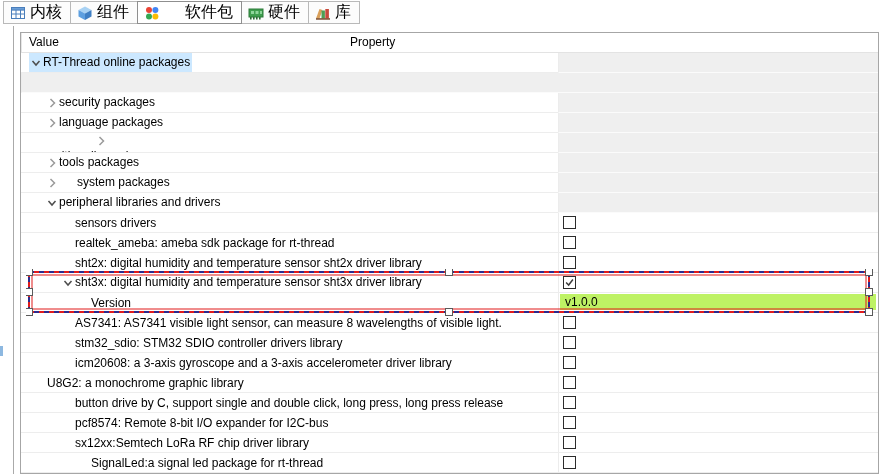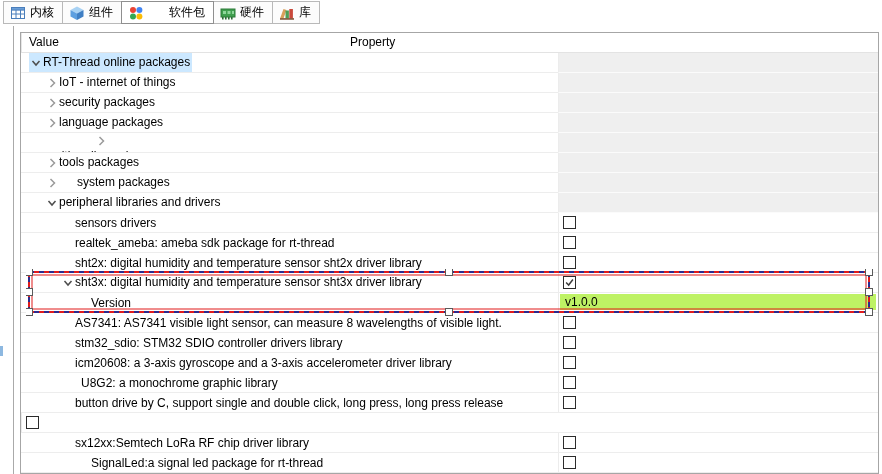--- a/index.html
+++ b/index.html
@@ -7,21 +7,21 @@
     width:882px;height:474px;position:relative;overflow:hidden;
     background:#ffffff;font-family:"Liberation Sans",sans-serif;
     -webkit-font-smoothing:antialiased;
   }
   
   .tabbar{position:absolute;left:3px;top:1px;display:flex;align-items:stretch;}
   .tab{
     display:flex;align-items:center;gap:4px;
     padding:2px 8px 2px 6px;height:17px;
     background:#fcfcfc;border:1px solid #b9b9b9;margin-right:-1px;
-    font-size:12px;color:#000;cursor:default;white-space:nowrap;
+    font-size:16px;color:#000;cursor:default;white-space:nowrap;
   }
   .tab.active{background:#ffffff;border-color:#8f8f8f;position:relative;z-index:2;gap:25px;}
   .tab .ticon{width:16px;height:16px;display:inline-flex;}
   
   .vline{position:absolute;left:13px;top:26px;height:448px;border-left:1px solid #aaaaaa;}
   .splitter-mark{position:absolute;left:0;top:346px;width:3px;height:10px;background:#8db8e0;}
   
   .panel{
     position:absolute;left:20px;top:32px;width:859px;height:442px;
     border:1px solid #a6a6a6;background:#fff;overflow:hidden;box-sizing:border-box;
@@ -132,30 +132,20 @@
               <svg width="12" height="12" viewBox="0 0 12 12">
                 <path d="M2.5 4 L6 8 L9.5 4" fill="none" stroke="#4d4d4d" stroke-width="1.5"></path>
               </svg>
             </span>
         <span class="lbl">RT-Thread online packages</span>
       </span>
     </div>
     <div class="cell val menu"></div>
   </div>
       <div class="row">
-    <div class="cell prop">
-      <span class="item" style="margin-left: 24px;">
-        <span class="arrow">
-              <svg width="12" height="12" viewBox="0 0 12 12">
-                <path d="M4.5 2 L8.5 6 L4.5 10" fill="none" stroke="#9a9a9a" stroke-width="1.5"></path>
-              </svg>
-            </span>
-        <span class="lbl">IoT - internet of things</span>
-      </span>
-    </div>
     <div class="cell val menu"></div>
   </div>
       <div class="row">
     <div class="cell prop">
       <span class="item" style="margin-left: 24px;">
         <span class="arrow">
               <svg width="12" height="12" viewBox="0 0 12 12">
                 <path d="M4.5 2 L8.5 6 L4.5 10" fill="none" stroke="#9a9a9a" stroke-width="1.5"></path>
               </svg>
             </span>
@@ -304,37 +294,43 @@
     <div class="cell prop">
       <span class="item" style="margin-left: 54px;">
 
         <span class="lbl">icm20608: a 3-axis gyroscope and a 3-axis accelerometer driver library</span>
       </span>
     </div>
     <div class="cell val"><span class="cb"></span></div>
   </div>
       <div class="row">
     <div class="cell prop">
-      <span class="item" style="margin-left: 60px;">
+      <span class="item" style="margin-left: 26px;">
 
         <span class="lbl">U8G2: a monochrome graphic library</span>
       </span>
     </div>
     <div class="cell val"><span class="cb"></span></div>
   </div>
       <div class="row">
     <div class="cell prop">
       <span class="item" style="margin-left: 54px;">
 
         <span class="lbl">button drive by C, support single and double click, long press, long press release</span>
       </span>
     </div>
     <div class="cell val"><span class="cb"></span></div>
   </div>
       <div class="row">
+    <div class="cell prop">
+      <span class="item" style="margin-left: 54px;">
+
+        <span class="lbl">pcf8574: Remote 8-bit I/O expander for I2C-bus</span>
+      </span>
+    </div>
     <div class="cell val"><span class="cb"></span></div>
   </div>
       <div class="row">
     <div class="cell prop">
       <span class="item" style="margin-left: 54px;">
 
         <span class="lbl">sx12xx:Semtech LoRa RF chip driver library</span>
       </span>
     </div>
     <div class="cell val"><span class="cb"></span></div>

